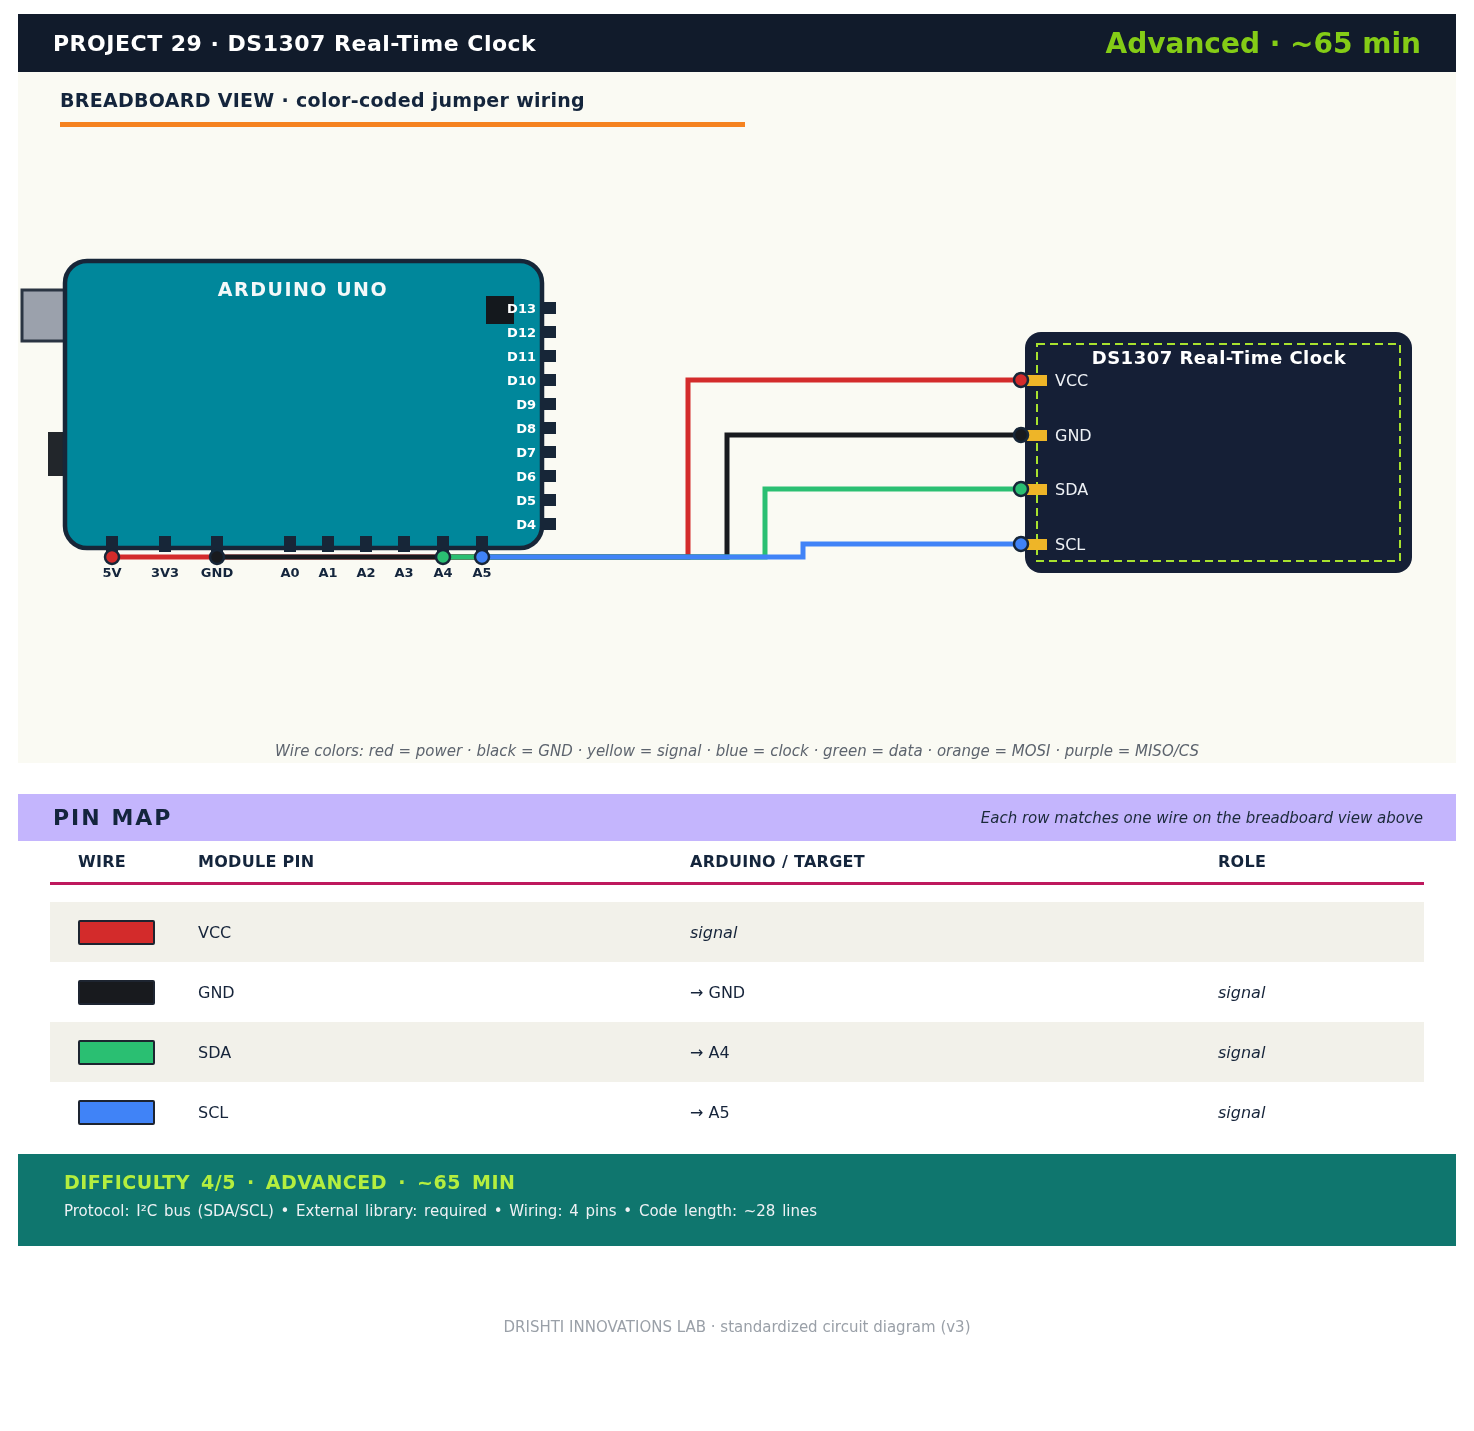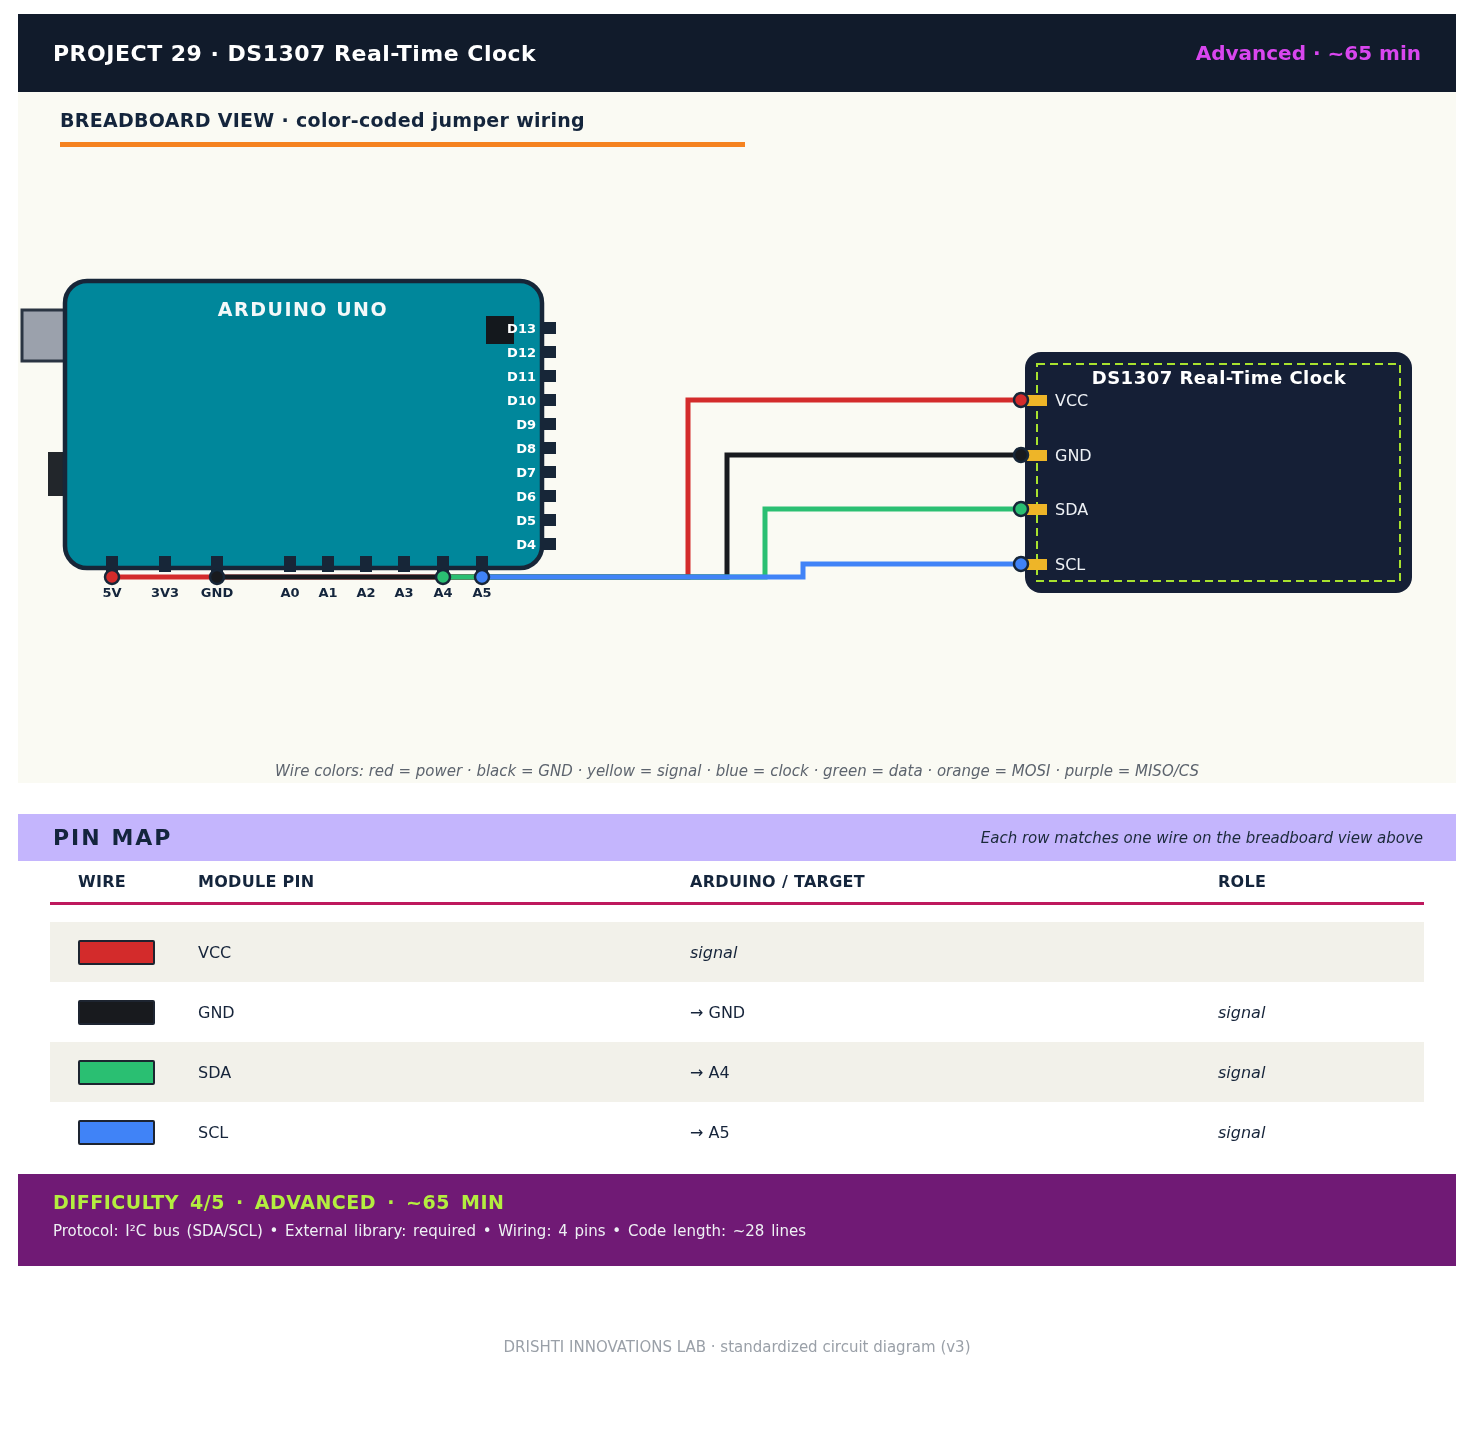--- a/index.html
+++ b/index.html
@@ -6,26 +6,26 @@
   html, body { background: #ffffff; }
   body {
     width: 1474px; height: 1431px; margin: 0; overflow: hidden;
     font-family: "DejaVu Sans", "Liberation Sans", sans-serif;
     color: #14253c;
   }
   .content { width: 1438px; margin: 14px 0 0 18px; }
 
   
   .header-band {
-    height: 78px; background: #111b2b;
+    height: 58px; background: #111b2b;
     display: flex; align-items: center; justify-content: space-between;
     padding: 0 35px;
   }
   .header-title { color: #ffffff; font-size: 22px; font-weight: bold; letter-spacing: 0.5px; }
-  .header-badge { color: #d946ef; font-size: 20px; font-weight: bold; }
+  .header-badge { color: #84cc16; font-size: 28px; font-weight: bold; }
 
   
   .bb-card { position: relative; height: 691px; background: #fafaf3; }
   .bb-title-wrap { position: absolute; top: 17px; left: 42px; }
   .bb-title { font-size: 19px; font-weight: bold; color: #14253c; letter-spacing: 0.3px; }
   .bb-underline { width: 685px; height: 5px; background: #f5821f; margin-top: 11px; }
   .bb-svg { position: absolute; top: 0; left: 0; }
   svg { font-family: "DejaVu Sans", "Liberation Sans", sans-serif; }
   .svg-board-title { fill: #f4f8f9; font-size: 19px; font-weight: bold; letter-spacing: 1.5px; }
   .svg-pin-label-w { fill: #ffffff; font-size: 13px; font-weight: bold; }
@@ -51,21 +51,21 @@
   .t-head > div { font-size: 16px; font-weight: bold; color: #14253c; padding-left: 28px; letter-spacing: 0.3px; }
   .t-row { height: 60px; }
   .t-row > div { padding-left: 28px; font-size: 16px; color: #16243a; }
   .row-odd { background: #f2f1ea; }
   .row-even { background: #ffffff; }
   .swatch { display: block; width: 77px; height: 25px; border: 2px solid #1d2430; border-radius: 2px; }
   .role-cell { font-style: italic; color: #6b7280; }
 
   
   .gap-white-sm { height: 12px; background: #ffffff; }
-  .footer-band { height: 92px; background: #701a75; padding: 17px 35px; }
+  .footer-band { height: 92px; background: #0f766e; padding: 17px 46px; }
   .footer-line1 { color: #b4ee3f; font-size: 19px; font-weight: bold; letter-spacing: 0.5px; word-spacing: 4px; }
   .footer-line2 { color: #eef1f4; font-size: 15px; margin-top: 9px; word-spacing: 2px; }
 
   
   .page-footer { margin-top: 72px; text-align: center; font-size: 15px; color: #9aa0a8; }
 </style>
 </head>
 <body>
 
 <div class="content">

